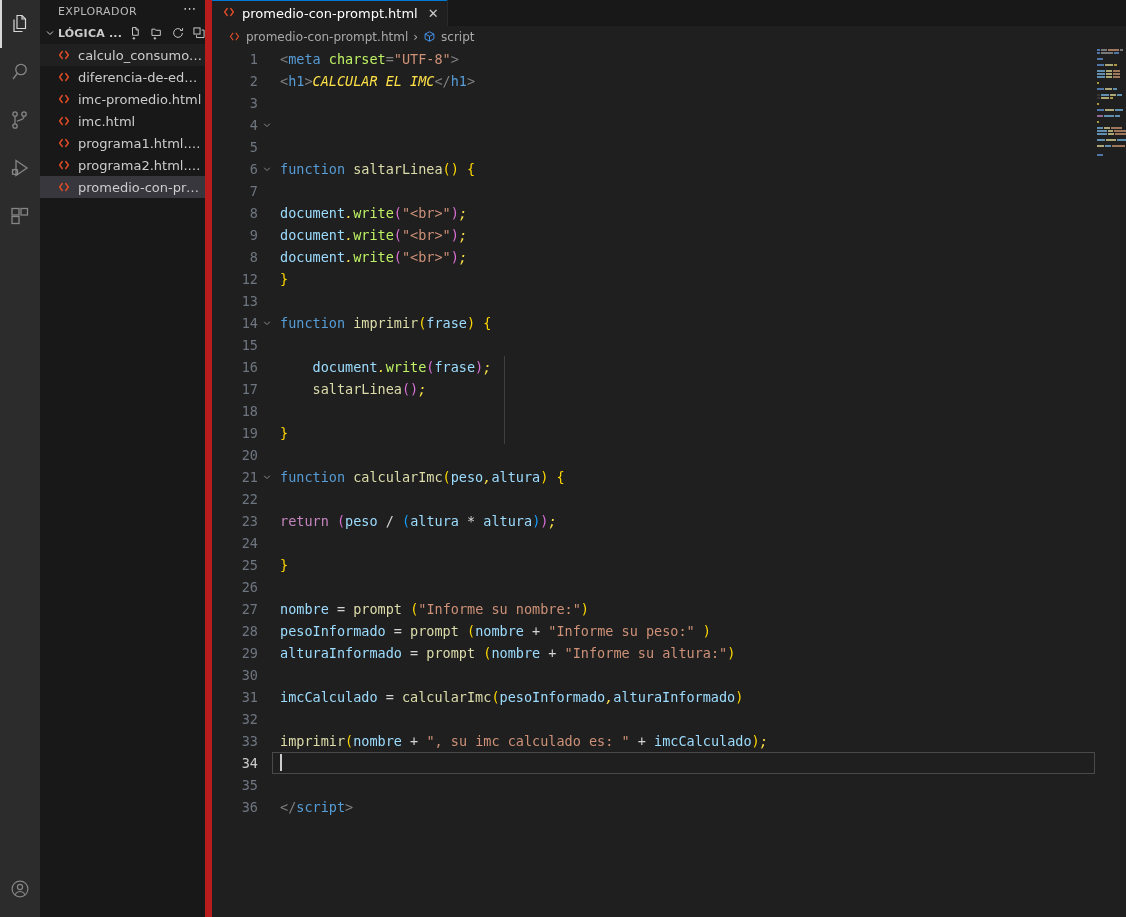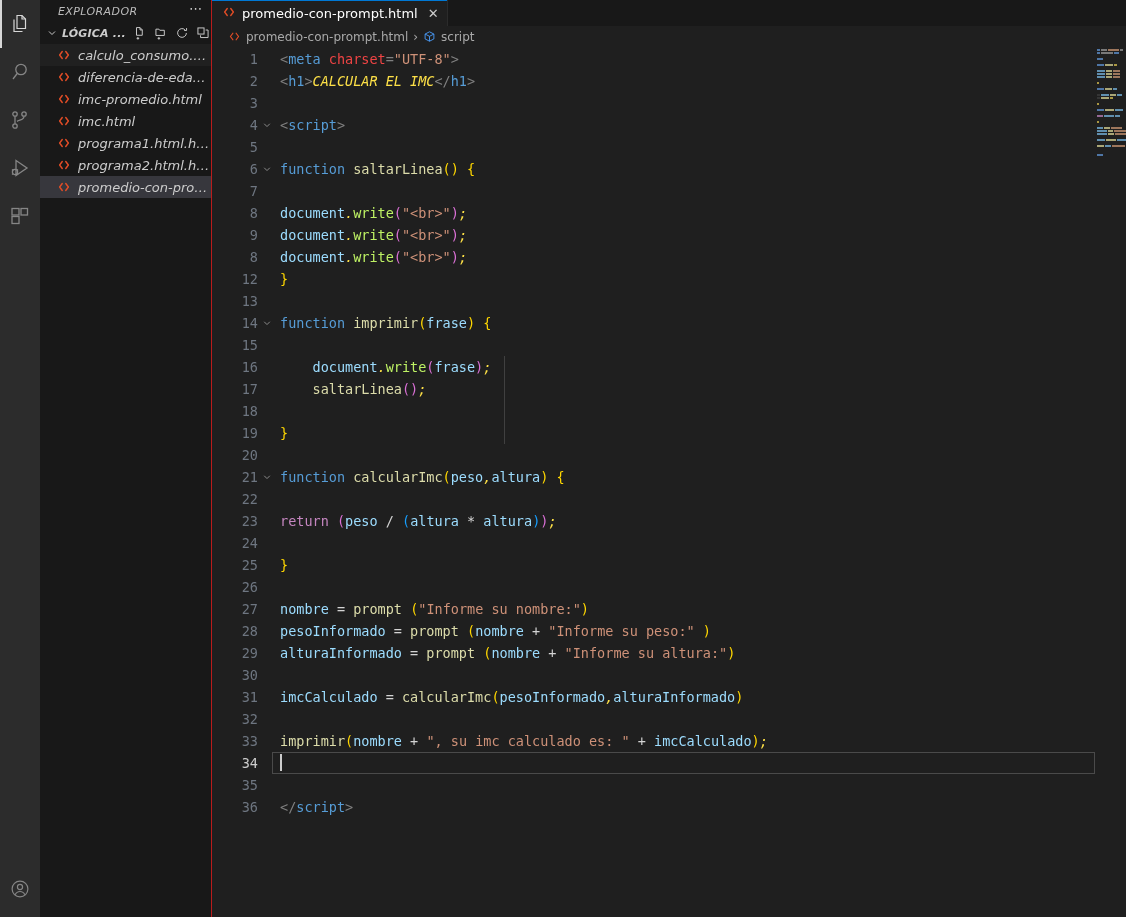--- a/index.html
+++ b/index.html
@@ -29,22 +29,21 @@
   }
   .act-item svg { display:block; }
   .act-spacer { flex: 1 1 auto; }
 
   
   .side-bar {
     width: 172px; height: 917px;
     background: #181818;
     flex: 0 0 172px;
     display: flex; flex-direction: column;
-    border-right: 1px solid #b91c1c;
-    font-style: italic;
+    border-right: 7px solid #b91c1c;
   }
   .side-title {
     height: 22px; display: flex; align-items: center;
     justify-content: space-between;
     padding: 0 8px 0 18px;
   }
   .side-title .label {
     font-size: 11px; letter-spacing: .4px; color: #bbbbbb;
     text-transform: uppercase;
   }
@@ -126,21 +125,21 @@
     display: inline-block; width: 2px; height: 17px; background: #cccccc;
     vertical-align: middle; position: relative; top: -1px;
   }
   .indent-guide {
     position: absolute; width: 1px; background: #404040;
     left: 292px;
   }
 
   
   .t-tag      { color: #569cd6; }
-  .t-attr     { color: #ef4444; }
+  .t-attr     { color: #bef264; }
   .t-str      { color: #ce9178; }
   .t-punct    { color: #808080; }
   .t-kw       { color: #569cd6; }
   .t-kw2      { color: #c586c0; }
   .t-fn       { color: #dcdcaa; }
   .t-var      { color: #9cdcfe; }
   .t-prop     { color: #bef264; }
   .t-op       { color: #d4d4d4; }
   .t-text     { color: #fde047; font-style: italic; }
   .t-b-yellow { color: #ffd700; }
@@ -366,21 +365,21 @@
       </span>
     </div>
 
     <div class="code-area">
       <div class="code-scroll" id="code-lines">
           <div class="code-line"><span class="ln">1</span><span class="fold"></span><span class="src"><span class="t-punct">&lt;</span><span class="t-tag">meta</span><span class="t-text"> </span><span class="t-attr">charset</span><span class="t-punct">=</span><span class="t-str">"UTF-8"</span><span class="t-punct">&gt;</span></span></div>
           <div class="code-line"><span class="ln">2</span><span class="fold"></span><span class="src"><span class="t-punct">&lt;</span><span class="t-tag">h1</span><span class="t-punct">&gt;</span><span class="t-text">CALCULAR EL IMC</span><span class="t-punct">&lt;/</span><span class="t-tag">h1</span><span class="t-punct">&gt;</span></span></div>
           <div class="code-line"><span class="ln">3</span><span class="fold"></span><span class="src"></span></div>
           <div class="code-line"><span class="ln">4</span><span class="fold"><svg width="10" height="10" viewBox="0 0 16 16" fill="none" stroke="#8a8a8a" stroke-width="1.6">
                 <path d="M3.5 6 8 10.5 12.5 6"></path>
-              </svg></span><span class="src"><span class="t-punct">&lt;</span><span class="t-tag">script</span><span class="t-punct">&gt;</span></span></div>
+              </svg></span></div>
           <div class="code-line"><span class="ln">5</span><span class="fold"></span><span class="src"></span></div>
           <div class="code-line"><span class="ln">6</span><span class="fold"><svg width="10" height="10" viewBox="0 0 16 16" fill="none" stroke="#8a8a8a" stroke-width="1.6">
                 <path d="M3.5 6 8 10.5 12.5 6"></path>
               </svg></span><span class="src"><span class="t-kw">function</span><span class="t-text"> </span><span class="t-fn">saltarLinea</span><span class="t-b-yellow">(</span><span class="t-b-yellow">)</span><span class="t-text"> </span><span class="t-b-yellow">{</span></span></div>
           <div class="code-line"><span class="ln">7</span><span class="fold"></span><span class="src"></span></div>
           <div class="code-line"><span class="ln">8</span><span class="fold"></span><span class="src"><span class="t-var">document</span><span class="t-text">.</span><span class="t-prop">write</span><span class="t-b-pink">(</span><span class="t-str">"&lt;br&gt;"</span><span class="t-b-pink">)</span><span class="t-text">;</span></span></div>
           <div class="code-line"><span class="ln">9</span><span class="fold"></span><span class="src"><span class="t-var">document</span><span class="t-text">.</span><span class="t-prop">write</span><span class="t-b-pink">(</span><span class="t-str">"&lt;br&gt;"</span><span class="t-b-pink">)</span><span class="t-text">;</span></span></div>
           <div class="code-line"><span class="ln">8</span><span class="fold"></span><span class="src"><span class="t-var">document</span><span class="t-text">.</span><span class="t-prop">write</span><span class="t-b-pink">(</span><span class="t-str">"&lt;br&gt;"</span><span class="t-b-pink">)</span><span class="t-text">;</span></span></div>
           <div class="code-line"><span class="ln">12</span><span class="fold"></span><span class="src"><span class="t-b-yellow">}</span></span></div>
           <div class="code-line"><span class="ln">13</span><span class="fold"></span><span class="src"></span></div>

